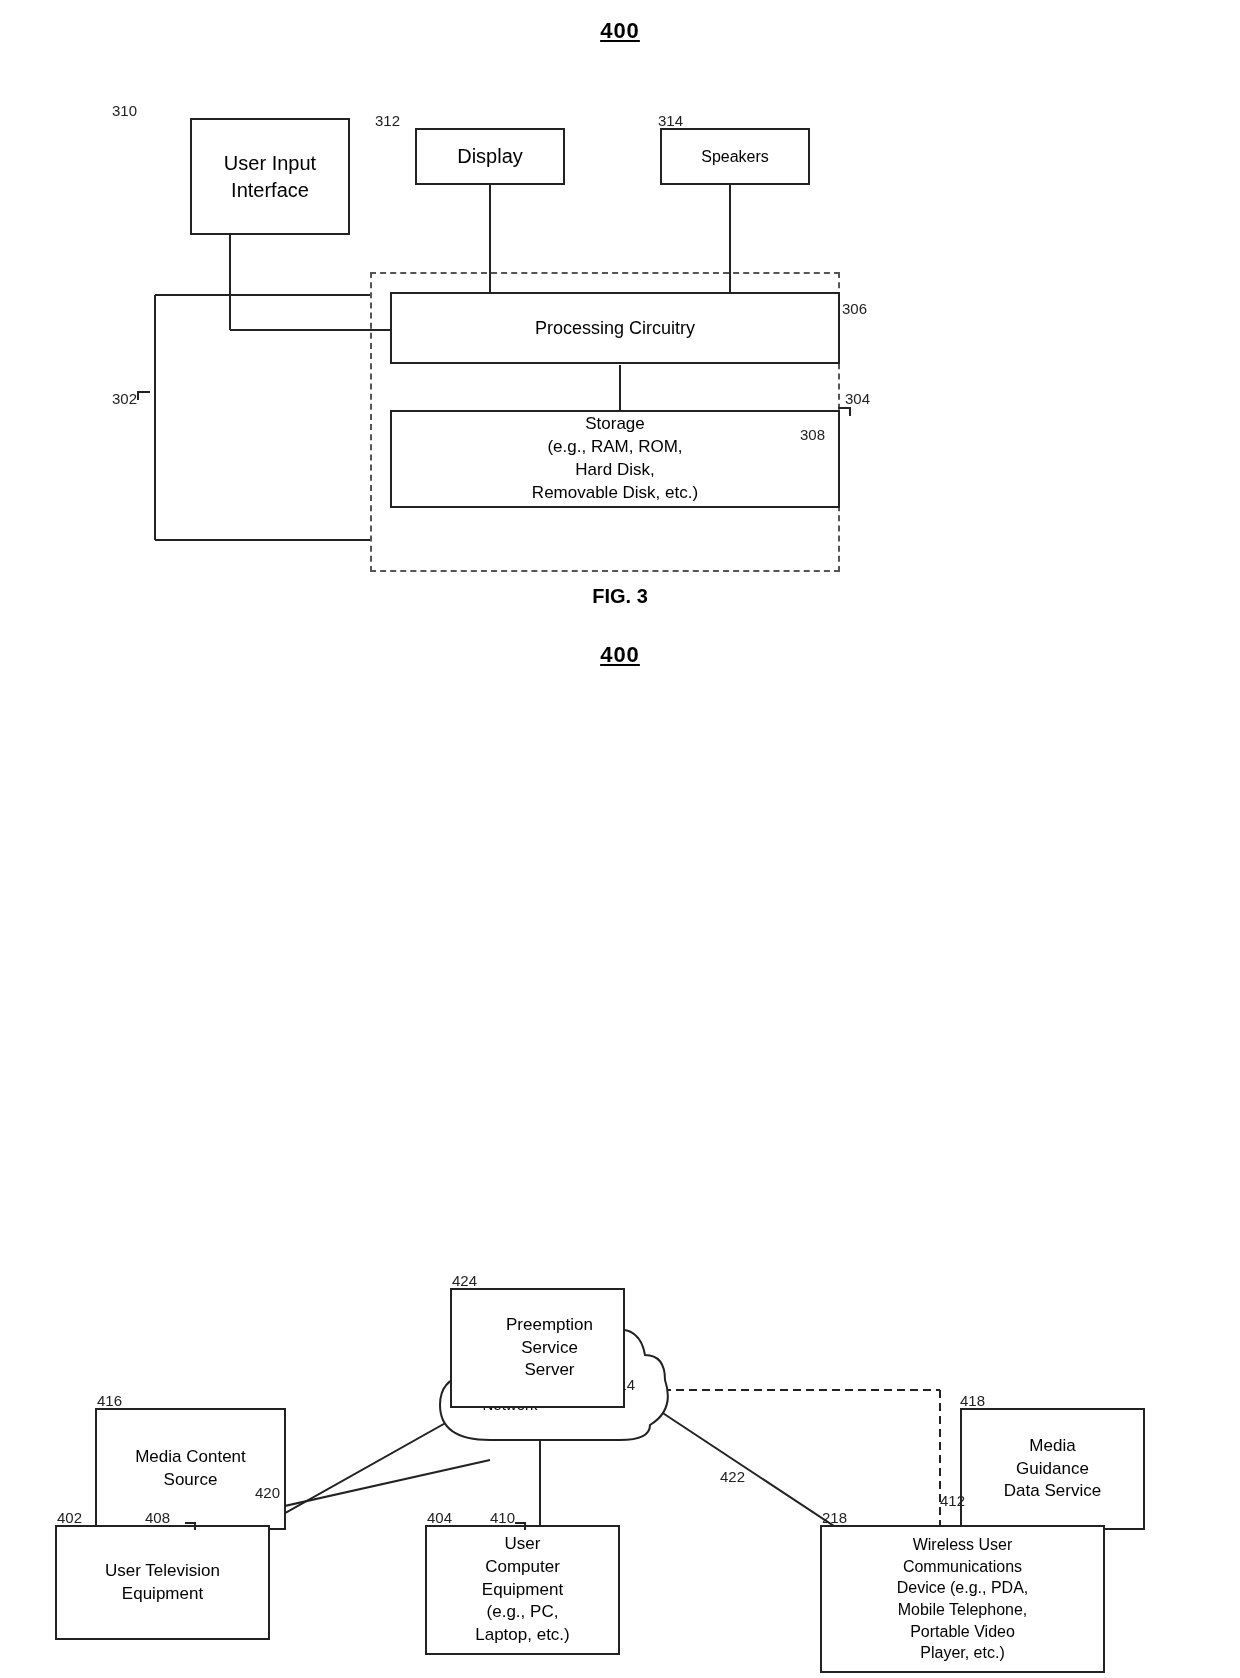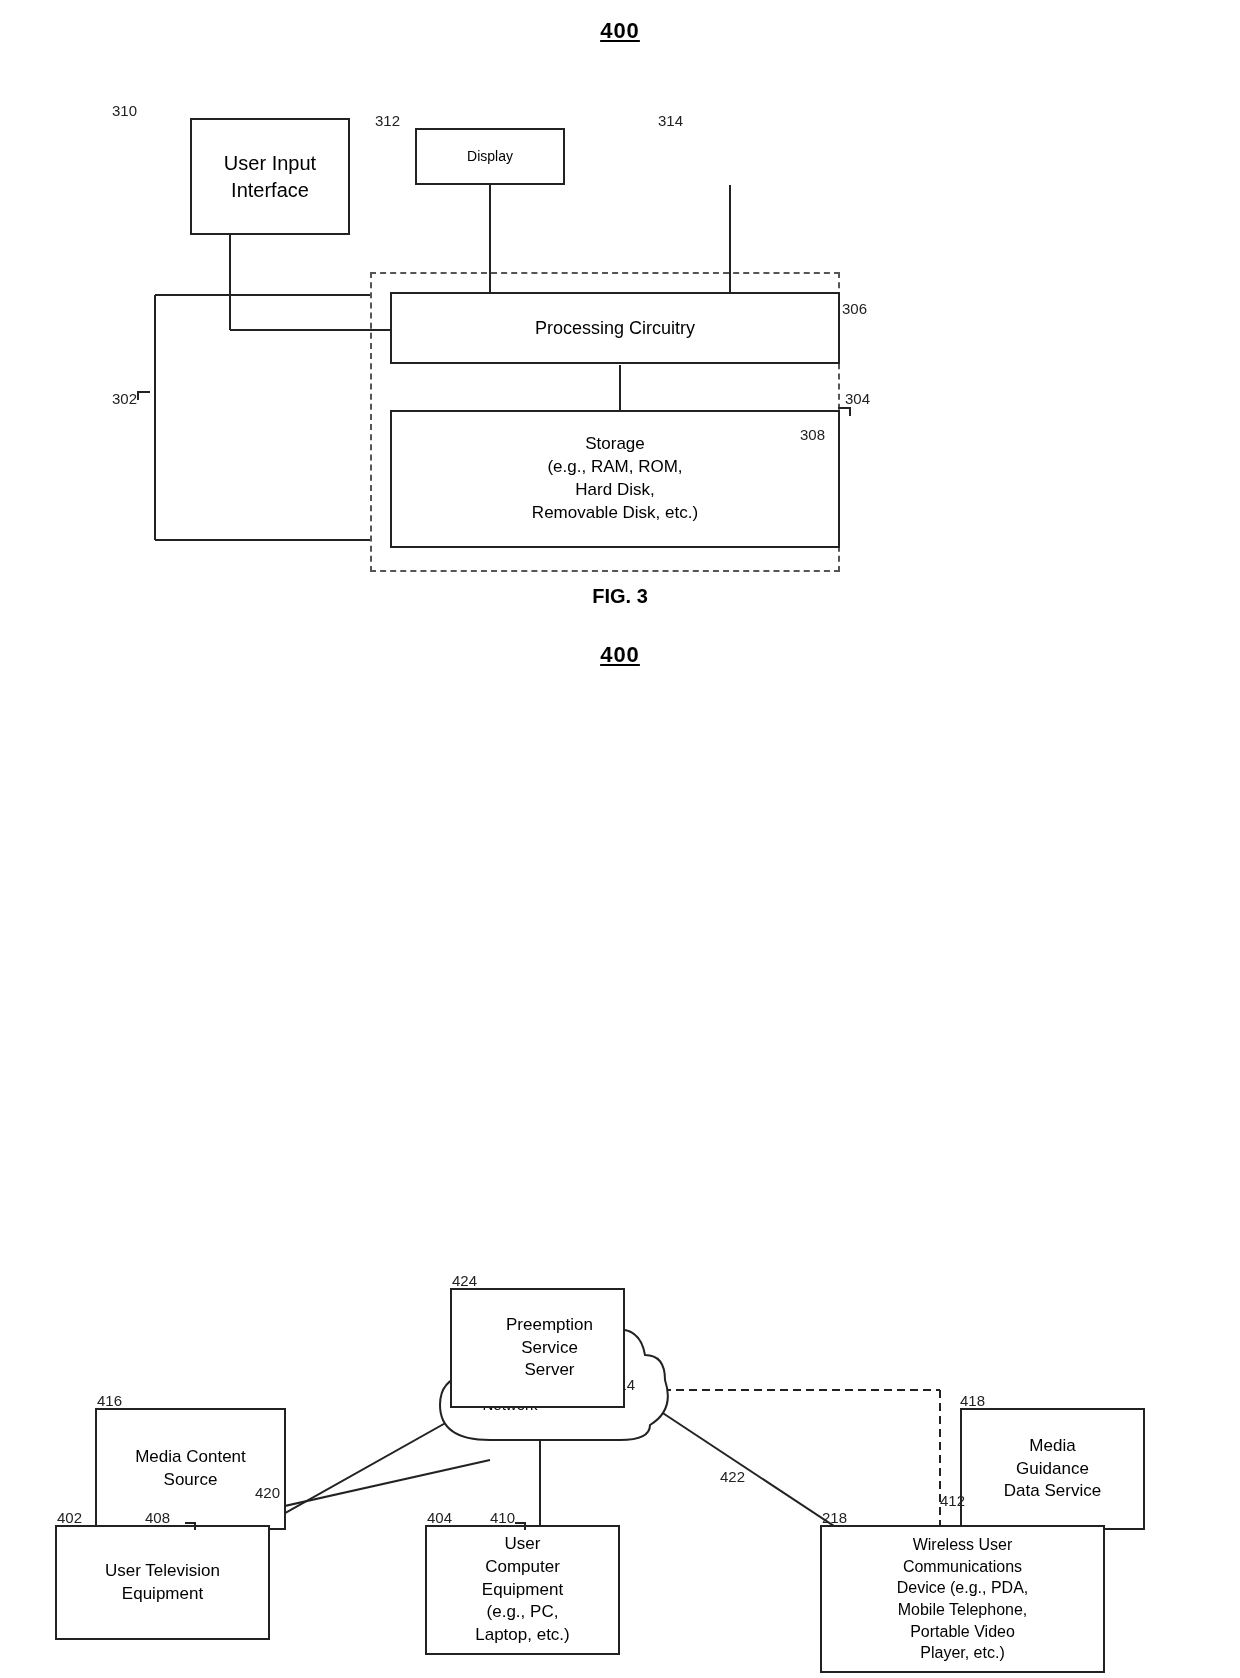--- a/index.html
+++ b/index.html
@@ -123,33 +123,36 @@
     </svg>
 
     <div class="dashed-group" style="left:370px; top:272px; width:470px; height:300px;"></div>
 
     <div class="box" style="left:150px; top:118px; width:160px; height:117px; font-size:20px;margin-left:40px;">
       <span style="white-space:pre-line;">User Input
 Interface</span>
     </div>
     <span class="ref" style="left:112px; top:102px;">310</span>
 
-    <div class="box" style="left:415px; top:128px; width:150px; height:57px; font-size:14px;">
+    <div class="box" style="left:415px; top:128px; width:150px; height:57px; font-size:20px;">
       <span>Display</span>
     </div>
     <span class="ref" style="left:375px; top:112px;">312</span>
 
+    <div class="box" style="left:660px; top:128px; width:150px; height:57px; font-size:16px;">
+      <span>Speakers</span>
+    </div>
     <span class="ref" style="left:658px; top:112px;">314</span>
 
     <div class="box" style="left:390px; top:292px; width:450px; height:72px; font-size:18px;">
       <span>Processing Circuitry</span>
     </div>
     <span class="ref" style="left:842px; top:300px;">306</span>
 
-    <div class="box" style="left:390px; top:410px; width:450px; height:138px; font-size:17px;justify-content:center;">
+    <div class="box" style="left:390px; top:410px; width:450px; height:98px; font-size:17px;justify-content:center;">
       <span style="white-space:pre-line;">Storage
 (e.g., RAM, ROM,
 Hard Disk,
 Removable Disk, etc.)</span>
     </div>
     <span class="ref" style="left:800px; top:426px;">308</span>
 
     <span class="ref" style="left:112px; top:390px;">302</span>
 
     <svg style="position:absolute; left:120px; top:380px;" width="40" height="30">

